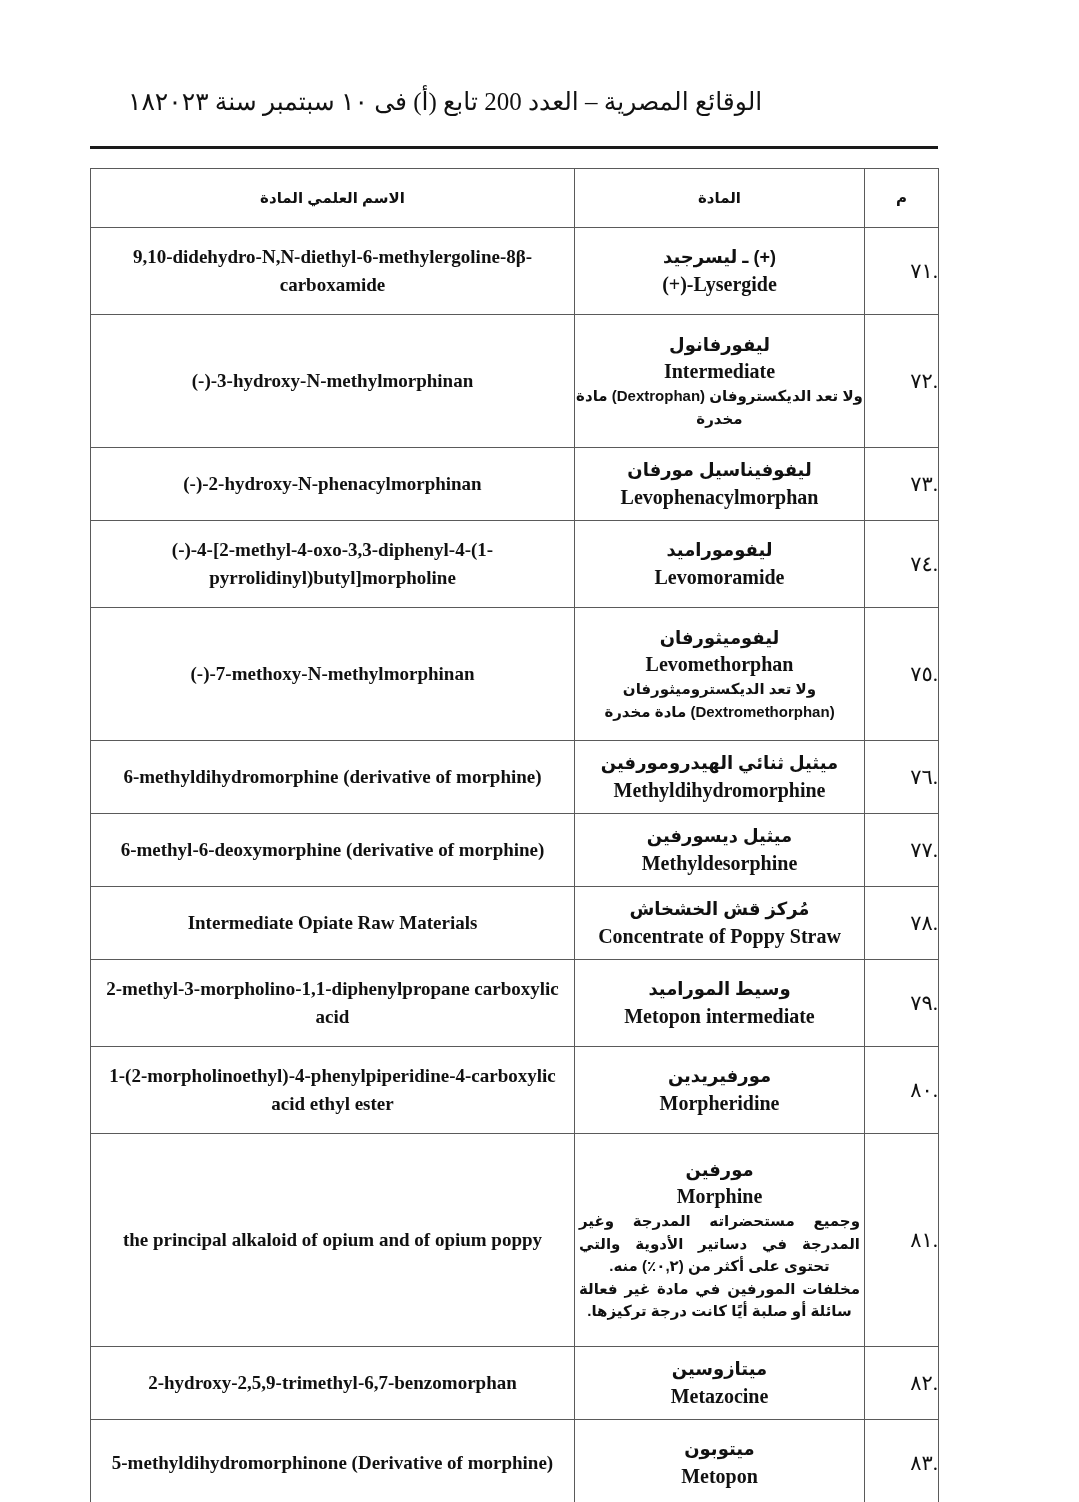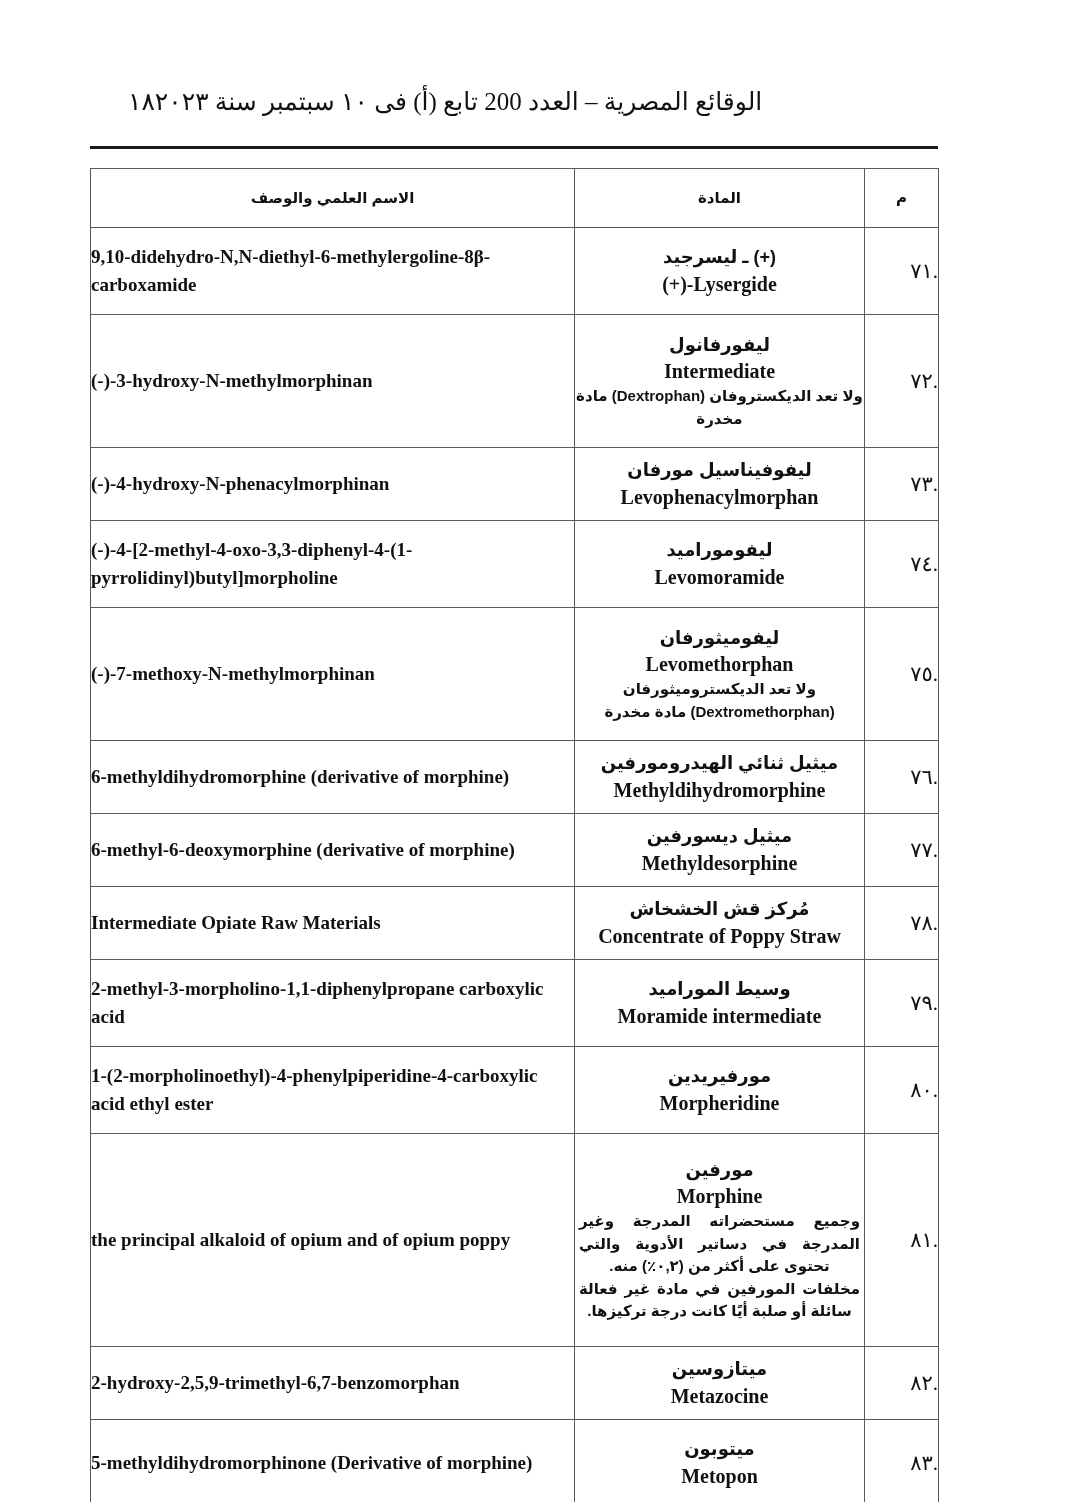--- a/index.html
+++ b/index.html
@@ -135,21 +135,21 @@
     text-align: center;
   }
   .subst-note.justified {
     text-align: justify;
     text-align-last: center;
     padding: 0 4px;
   }
 
   
   .cell-sci {
-    text-align: left;
+    text-align: center;
     direction: ltr;
     padding: 10px 10px 10px 14px;
     font-family: "Liberation Serif", "DejaVu Serif", serif;
     font-size: 19px;
     font-weight: 700;
     line-height: 1.45;
   }
   tr.r-mid    td { height: 86px;  }
   tr.r-short  td { height: 72px;  }
   tr.r-xtall  td { height: 132px; }
@@ -175,21 +175,21 @@
     </colgroup>
     <thead>
       <tr>
         <th>
           <div class="th-inner">م</div>
         </th>
         <th>
           <div class="th-inner">المادة</div>
         </th>
         <th>
-          <div class="th-inner">الاسم العلمي والوصف</div>
+          <div class="th-inner">الاسم العلمي المادة</div>
         </th>
       </tr>
     </thead>
     <tbody>
 
       <tr class="r-mid">
         <td class="cell-num">٧١.</td>
         <td class="cell-subst">
           <div class="subst-ar">(+) ـ ليسرجيد</div>
           <div class="subst-en">(+)-Lysergide</div>
@@ -206,21 +206,21 @@
         </td>
         <td class="cell-sci">(-)-3-hydroxy-N-methylmorphinan</td>
       </tr>
 
       <tr class="r-short">
         <td class="cell-num">٧٣.</td>
         <td class="cell-subst">
           <div class="subst-ar">ليفوفيناسيل مورفان</div>
           <div class="subst-en">Levophenacylmorphan</div>
         </td>
-        <td class="cell-sci">(-)-4-hydroxy-N-phenacylmorphinan</td>
+        <td class="cell-sci">(-)-2-hydroxy-N-phenacylmorphinan</td>
       </tr>
 
       <tr class="r-mid">
         <td class="cell-num">٧٤.</td>
         <td class="cell-subst">
           <div class="subst-ar">ليفوموراميد</div>
           <div class="subst-en">Levomoramide</div>
         </td>
         <td class="cell-sci">(-)-4-[2-methyl-4-oxo-3,3-diphenyl-4-(1-pyrrolidinyl)butyl]morpholine</td>
       </tr>
@@ -259,21 +259,21 @@
           <div class="subst-ar">مُركز قش الخشخاش</div>
           <div class="subst-en">Concentrate of Poppy Straw</div>
         </td>
         <td class="cell-sci">Intermediate Opiate Raw Materials</td>
       </tr>
 
       <tr class="r-mid">
         <td class="cell-num">٧٩.</td>
         <td class="cell-subst">
           <div class="subst-ar">وسيط الموراميد</div>
-          <div class="subst-en">Moramide intermediate</div>
+          <div class="subst-en">Metopon intermediate</div>
         </td>
         <td class="cell-sci">2-methyl-3-morpholino-1,1-diphenylpropane carboxylic acid</td>
       </tr>
 
       <tr class="r-mid">
         <td class="cell-num">٨٠.</td>
         <td class="cell-subst">
           <div class="subst-ar">مورفيريدين</div>
           <div class="subst-en">Morpheridine</div>
         </td>

